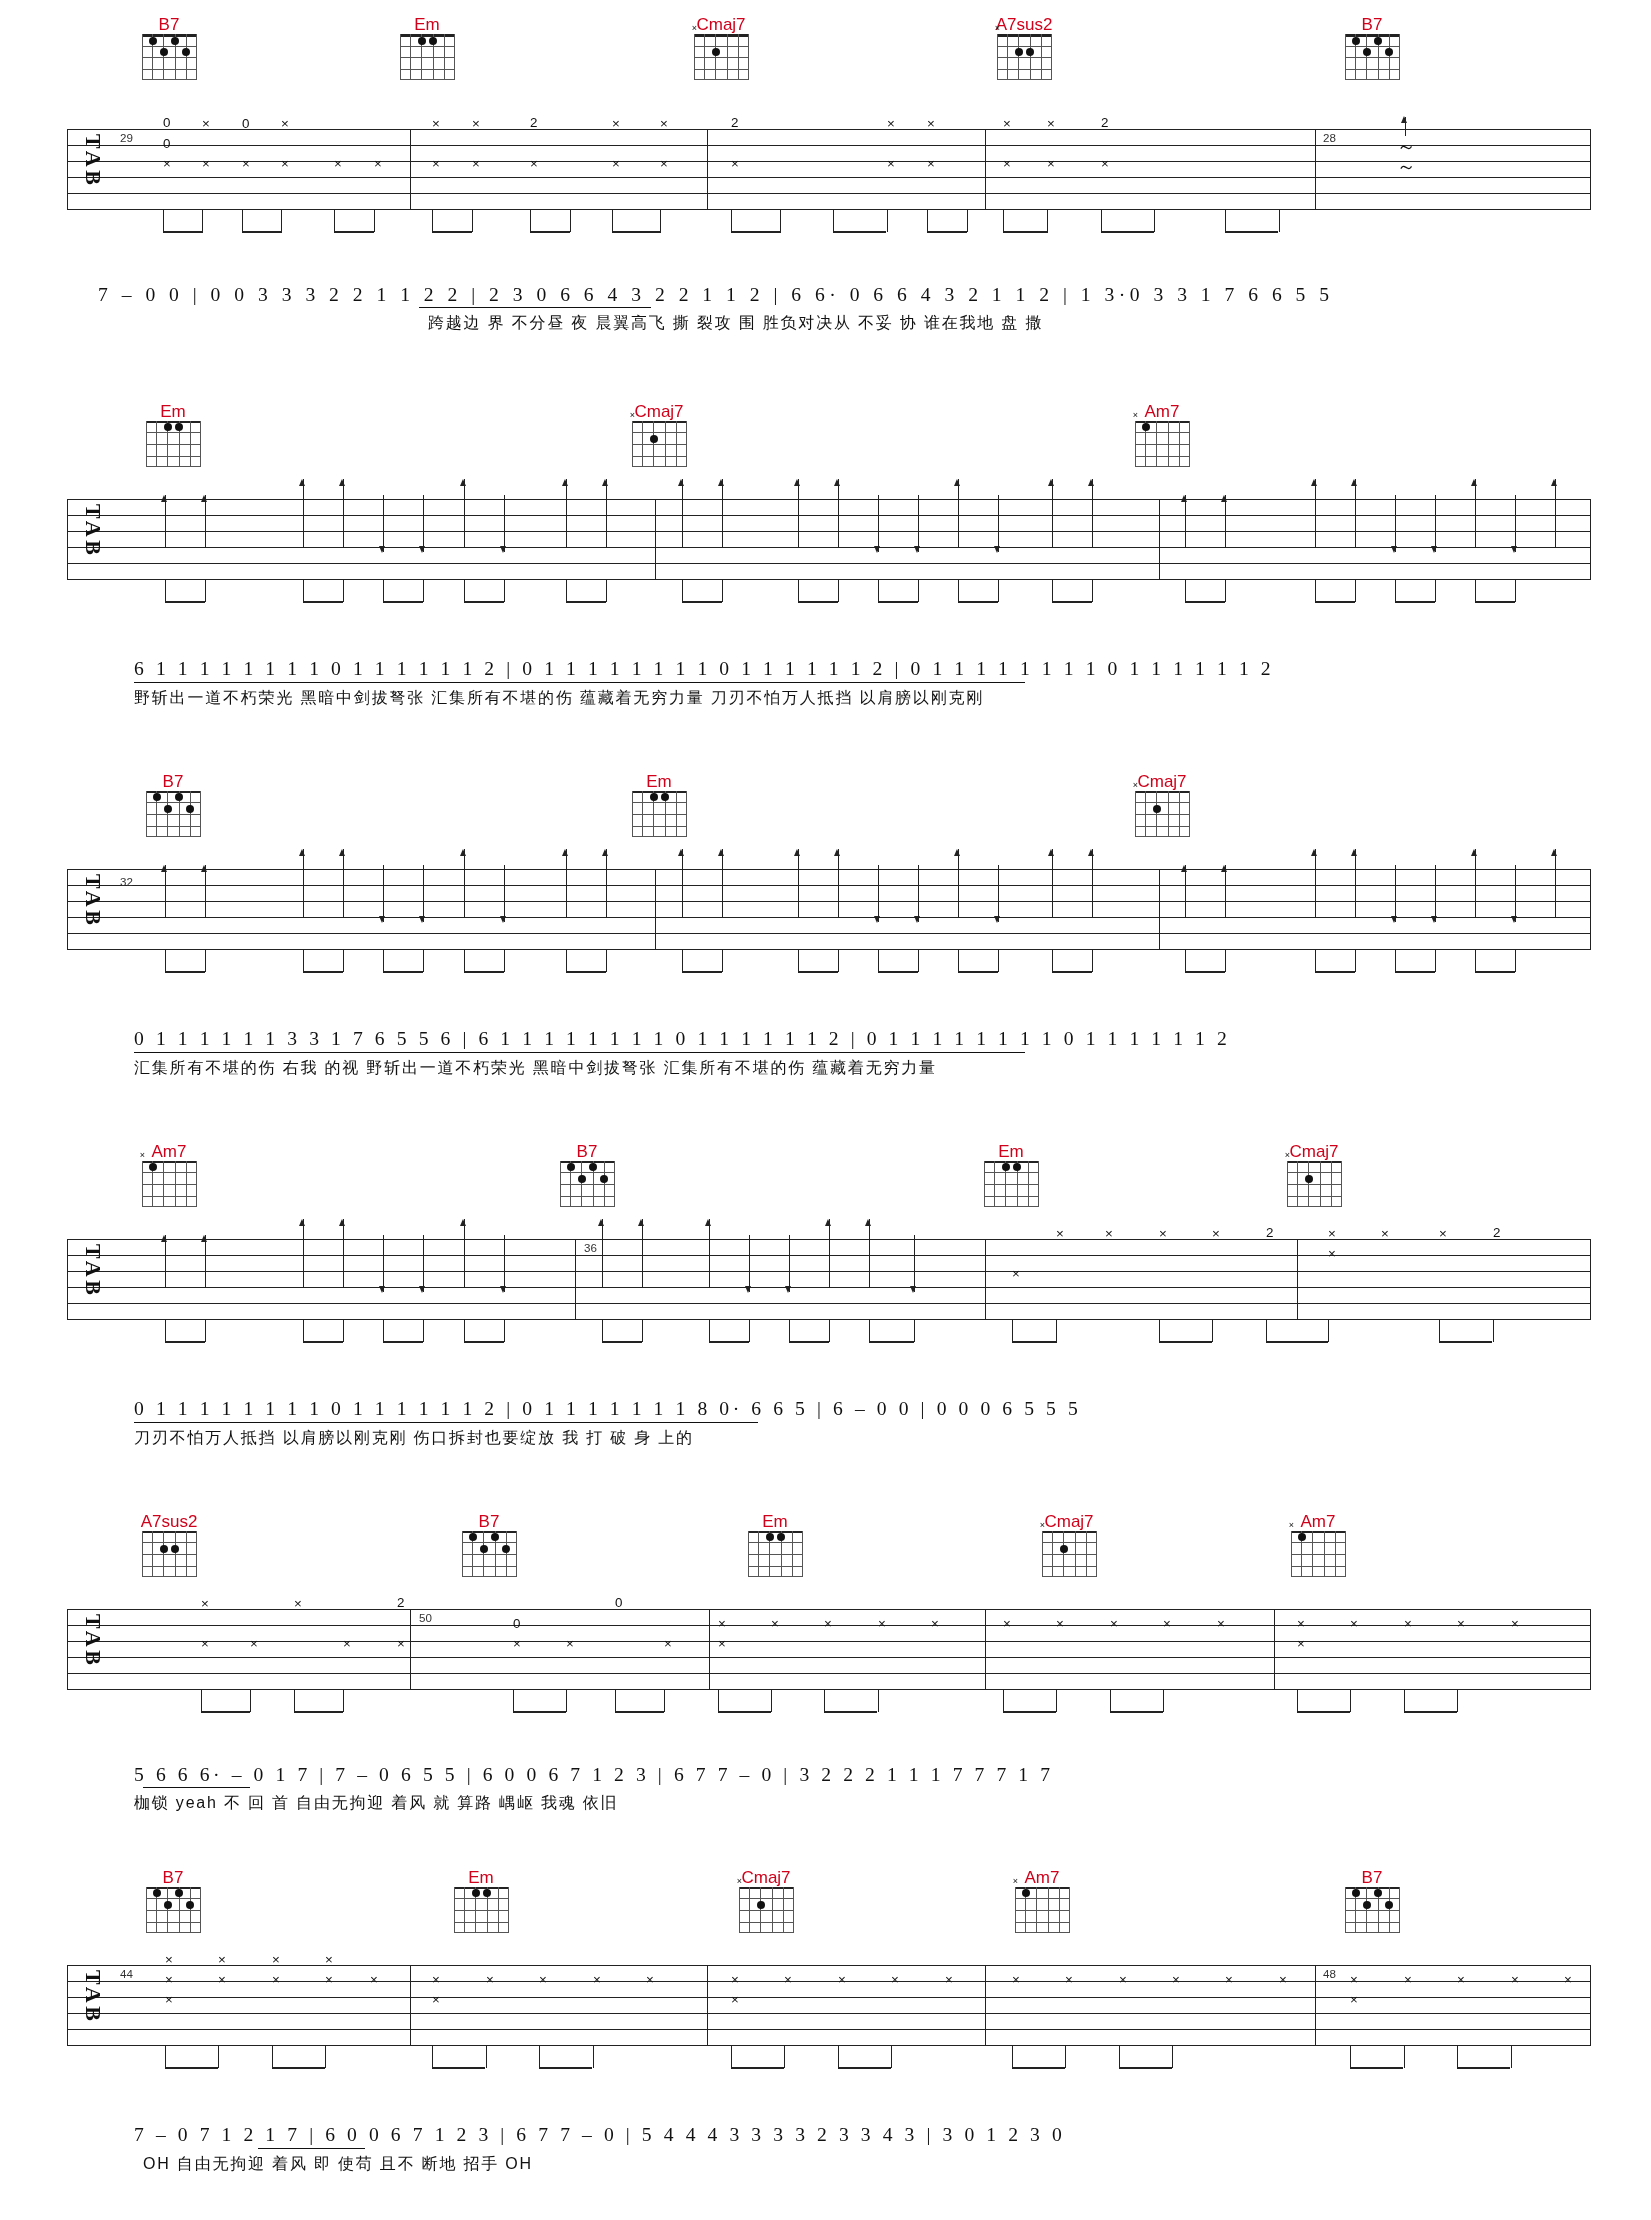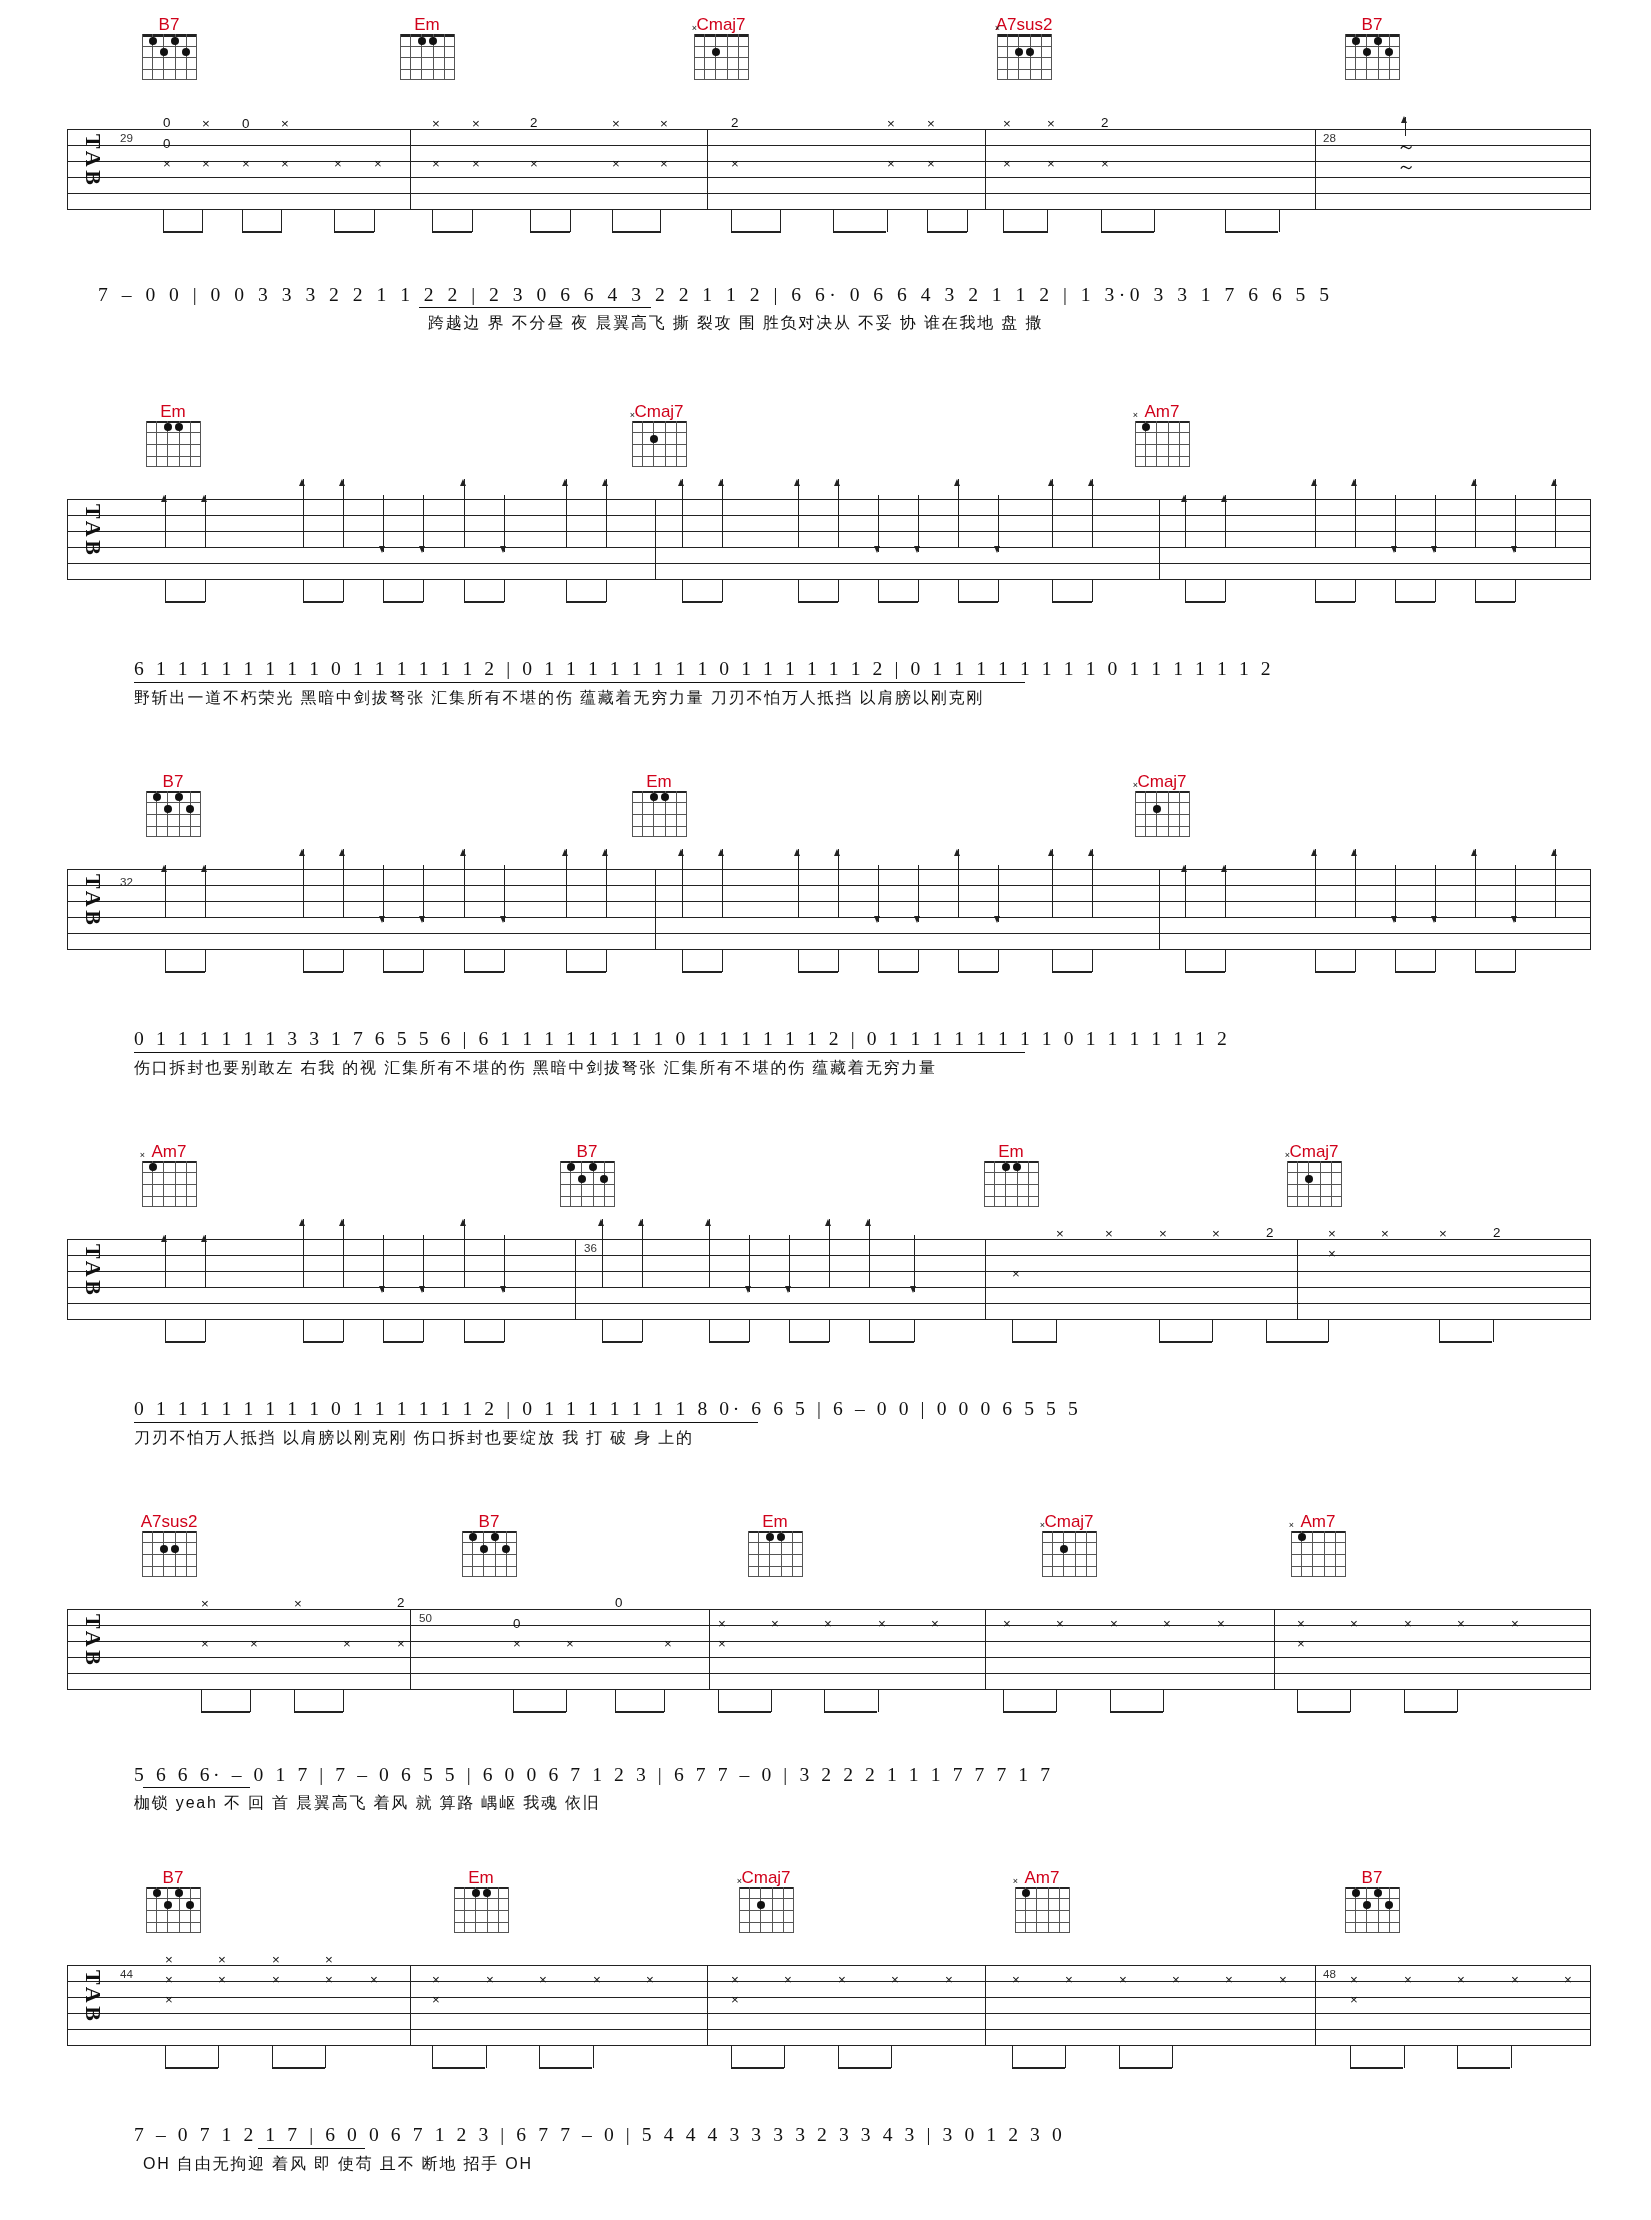--- a/index.html
+++ b/index.html
@@ -542,21 +542,21 @@
     <div class="stem" style="left:1328px; top:80px; height:23px;"></div>
     <div class="stem" style="left:1368px; top:80px; height:23px;"></div>
     <div class="beam" style="left:1328px; top:102px; width:40px;"></div>
     <div class="stem" style="left:1408px; top:80px; height:23px;"></div>
     <div class="stem" style="left:1448px; top:80px; height:23px;"></div>
     <div class="beam" style="left:1408px; top:102px; width:40px;"></div>
   </div>
 
   <div class="mel" style="left:134px; top:276px; width:1470px; letter-spacing:3.6px; white-space:nowrap; font-size:19.6px;">0 1 1 1 1 1 1 3 3 1 7 6 5 5 6 | 6 1 1 1 1 1 1 1 1 0 1 1 1 1 1 1 2 | 0 1 1 1 1 1 1 1 1 0 1 1 1 1 1 1 2</div>
   <div class="ul" style="left:134px; top:299px; width:891px;"></div>
-  <div class="lyr" style="left:134px; top:306px; width:1479px; white-space:nowrap; letter-spacing:1.8px;">伤口拆封也要别敢左 右我 的视  汇集所有不堪的伤  黑暗中剑拔弩张  汇集所有不堪的伤  蕴藏着无穷力量</div>
+  <div class="lyr" style="left:134px; top:306px; width:1479px; white-space:nowrap; letter-spacing:1.8px;">汇集所有不堪的伤 右我 的视  野斩出一道不朽荣光  黑暗中剑拔弩张  汇集所有不堪的伤  蕴藏着无穷力量</div>
 </div>
 
 <div class="system" style="position:absolute;left:0;top:1123px;width:1651px;height:356px;">
   <div class="chord" style="left:134px; top:19.6px;">
     <div class="cname">Am7</div>
     <div class="grid">
       <div class="nut"></div>
       <div class="vline" style="left:0"></div>
           <div class="vline" style="left:10.7px"></div>
           <div class="vline" style="left:21.4px"></div>
@@ -882,21 +882,21 @@
     <div class="stem" style="left:1230px; top:80px; height:23px;"></div>
     <div class="stem" style="left:1283px; top:80px; height:23px;"></div>
     <div class="beam" style="left:1230px; top:102px; width:53px;"></div>
     <div class="stem" style="left:1337px; top:80px; height:23px;"></div>
     <div class="stem" style="left:1390px; top:80px; height:23px;"></div>
     <div class="beam" style="left:1337px; top:102px; width:53px;"></div>
   </div>
 
   <div class="mel" style="left:134px; top:272px; width:1470px; letter-spacing:3.6px; white-space:nowrap; font-size:19.6px;">5 6 6 6· – 0 1 7 | 7 – 0 6 5 5 | 6 0 0 6 7 1 2 3 | 6 7 7 – 0 | 3 2 2 2 1 1 1 7 7 7 1 7</div>
   <div class="ul" style="left:143px; top:294px; width:107px;"></div>
-  <div class="lyr" style="left:134px; top:301px; width:1479px; white-space:nowrap; letter-spacing:1.8px;">枷锁      yeah     不 回  首   晨翼高飞 着风   就 算路 嵎岖 我魂 依旧</div>
+  <div class="lyr" style="left:134px; top:301px; width:1479px; white-space:nowrap; letter-spacing:1.8px;">枷锁      yeah     不 回  首   自由无拘迎 着风   就 算路 嵎岖 我魂 依旧</div>
 </div>
 
 <div class="system" style="position:absolute;left:0;top:1849px;width:1651px;height:356px;">
   <div class="chord" style="left:138px; top:19.6px;">
     <div class="cname">B7</div>
     <div class="grid">
       <div class="nut"></div>
       <div class="vline" style="left:0"></div>
           <div class="vline" style="left:10.7px"></div>
           <div class="vline" style="left:21.4px"></div>

